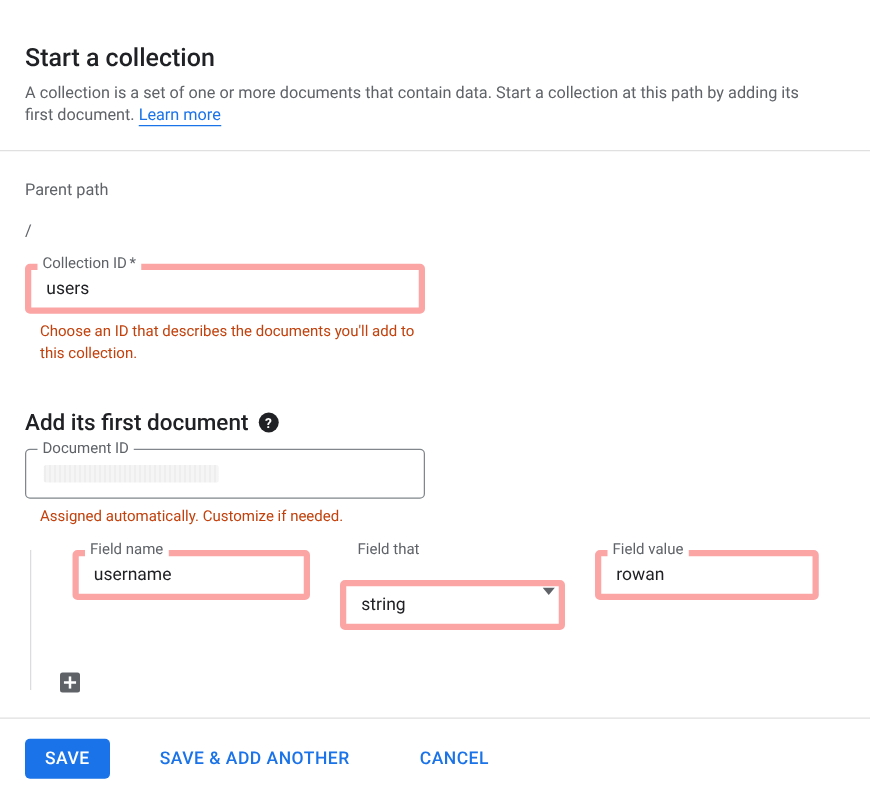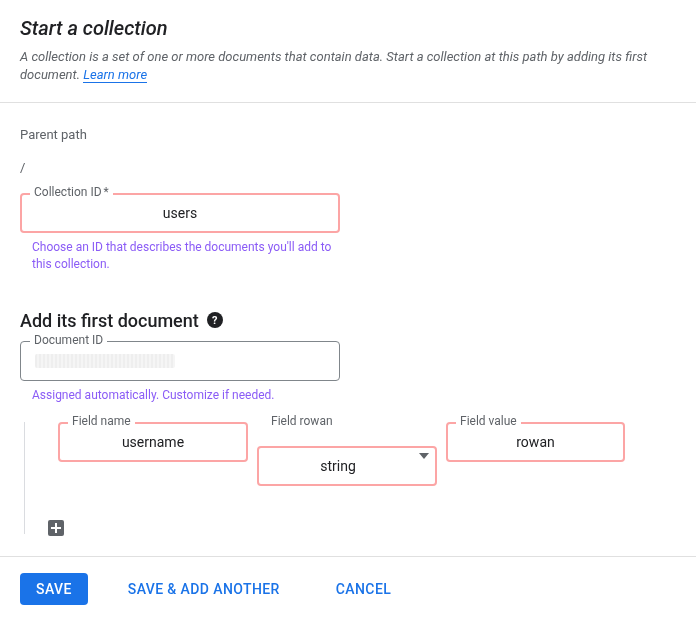--- a/index.html
+++ b/index.html
@@ -8,22 +8,21 @@
       padding: 0;
     }
     body {
       font-family: Roboto, 'Helvetica Neue', Arial, sans-serif;
       font-size: 14px;
       color: #202124;
       background: #fff;
       width: 696px;
     }
     .header-section {
-      padding: 16px 20px 18px 20px;
-      font-style: italic;
+      padding: 34px 20px 18px 20px;
     }
     .dialog-title {
       font-size: 20px;
       font-weight: 500;
       color: #202124;
       margin-bottom: 8px;
     }
     .dialog-desc {
       font-size: 13px;
       color: #5f6368;
@@ -76,33 +75,32 @@
       font-size: 12px;
       color: #5f6368;
       z-index: 1;
     }
     .outlined-field .floating-label .req {
       margin-left: 2px;
     }
     .outlined-input {
       width: 100%;
       height: 40px;
-      border: 2px solid #fca5a5;
+      border: 5px solid #fca5a5;
       border-radius: 4px;
       padding: 0 12px;
       font-size: 14px;
       font-family: inherit;
       color: #202124;
       outline: none;
       background: #fff;
-      text-align: center;
     }
     .helper-text {
       font-size: 12px;
-      color: #8b5cf6;
+      color: #c2410c;
       margin-top: 6px;
       margin-left: 12px;
       line-height: 1.4;
       max-width: 300px;
     }
     .collection-id-wrap {
       width: 320px;
       margin-bottom: 37px;
     }
     .document-id-wrap {
@@ -141,21 +139,21 @@
       position: absolute;
       left: 4px;
       top: 0;
       bottom: -42px;
       width: 1px;
       border-left: 1px solid #dadce0;
     }
     .fields-container {
       flex: 1;
       display: flex;
-      gap: 9px;
+      gap: 24px;
     }
     .field-name-col { width: 190px; }
     .field-type-col { width: 180px; position: relative; }
     .field-value-col { width: 179px; }
     .select-wrap {
       position: relative;
     }
     .select-chevron {
       position: absolute;
       right: 8px;
@@ -264,21 +262,21 @@
     </div>
     <div class="fields-container">
       <div class="field-name-col">
         <div class="outlined-field">
           <label class="floating-label">Field name</label>
           <input type="text" class="outlined-input" value="username" style="">
         </div>
       </div>
       <div class="field-type-col">
         <div class="outlined-field select-wrap">
-          <label class="floating-label">Field rowan</label>
+          <label class="floating-label">Field that</label>
           <input type="text" class="outlined-input" readonly="" style="cursor: pointer; padding-right: 30px; margin-top: 24px;" value="string">
           <span class="select-chevron">
             <svg width="10" height="6" viewBox="0 0 10 6">
                 <path d="M0 0 L5 6 L10 0 Z" fill="#5f6368"></path>
               </svg>
           </span>
         </div>
       </div>
       <div class="field-value-col">
         <div class="outlined-field">

